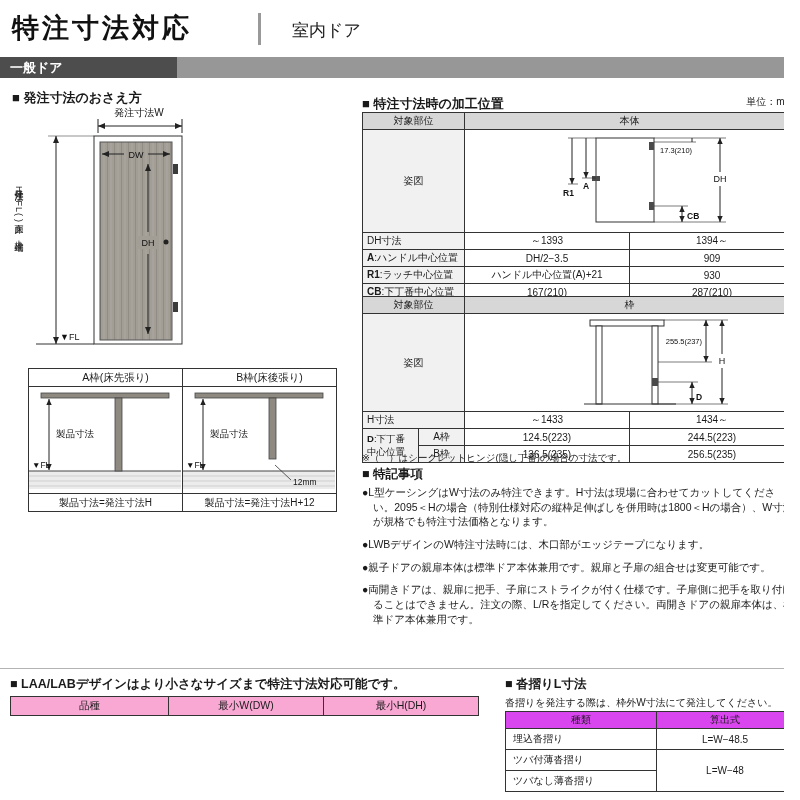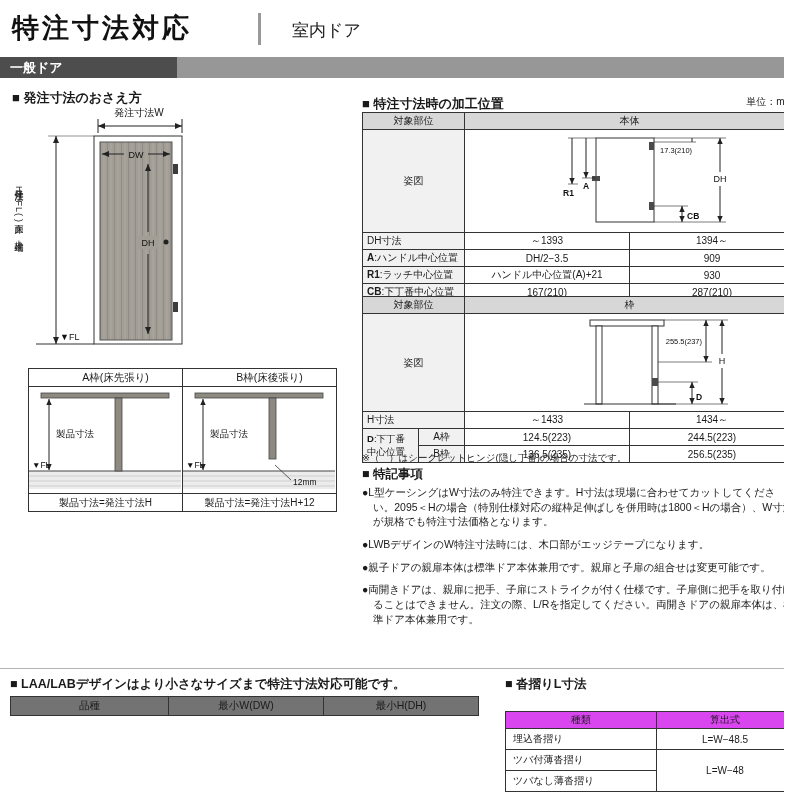--- a/index.html
+++ b/index.html
@@ -51,21 +51,21 @@
   
   .notes-title { position:absolute; left:362px; top:466px; font-size:12.5px; font-weight:bold; }
   .notes { position:absolute; left:362px; top:485px; width:434px; font-size:10.5px; line-height:1.4; }
   .bullet { text-indent:-11px; padding-left:11px; margin-bottom:8px; }
 
   .divider-h { position:absolute; left:0; top:668px; width:800px; height:1px; background:#b3b3b3; }
 
   
   .minsize-title { position:absolute; left:10px; top:676px; font-size:12.5px; font-weight:bold; }
   .t3 { position:absolute; left:10px; top:696px; width:468px; font-size:10.5px; }
-  .t3 th { background:#737373; font-weight:normal; height:19px; text-align:center; }
+  .t3 th { background:#f9a8d4; font-weight:normal; height:19px; text-align:center; }
   .t3 td { text-align:center; height:27px; font-size:13.5px; }
   .t3 td.small { font-size:10.5px; }
 
   
   .kutsu-title { position:absolute; left:505px; top:676px; font-size:12.5px; font-weight:bold; }
   .kutsu-desc { position:absolute; left:505px; top:696px; font-size:10px; }
   .t4 { position:absolute; left:505px; top:711px; width:288px; font-size:10px; }
   .t4 th { background:#d946ef; font-weight:normal; height:17px; text-align:center; }
   .t4 td { height:21px; }
   .t4 .typ { padding-left:7px; }
@@ -349,20 +349,21 @@
     <tbody>
         <tr>
       <th>品種</th>
       <th>最小W(DW)</th>
       <th>最小H(DH)</th>
     </tr>
   </tbody>
     </table>
 
   <div class="kutsu-title">■ 沓摺りL寸法</div>
+  <div class="kutsu-desc">沓摺りを発注する際は、枠外W寸法にて発注してください。</div>
   <table class="t4">
     <colgroup>
         <col style="width:151px">
         <col style="width:137px">
       </colgroup>
     <tbody>
         <tr>
       <th>種類</th>
       <th>算出式</th>
     </tr>

